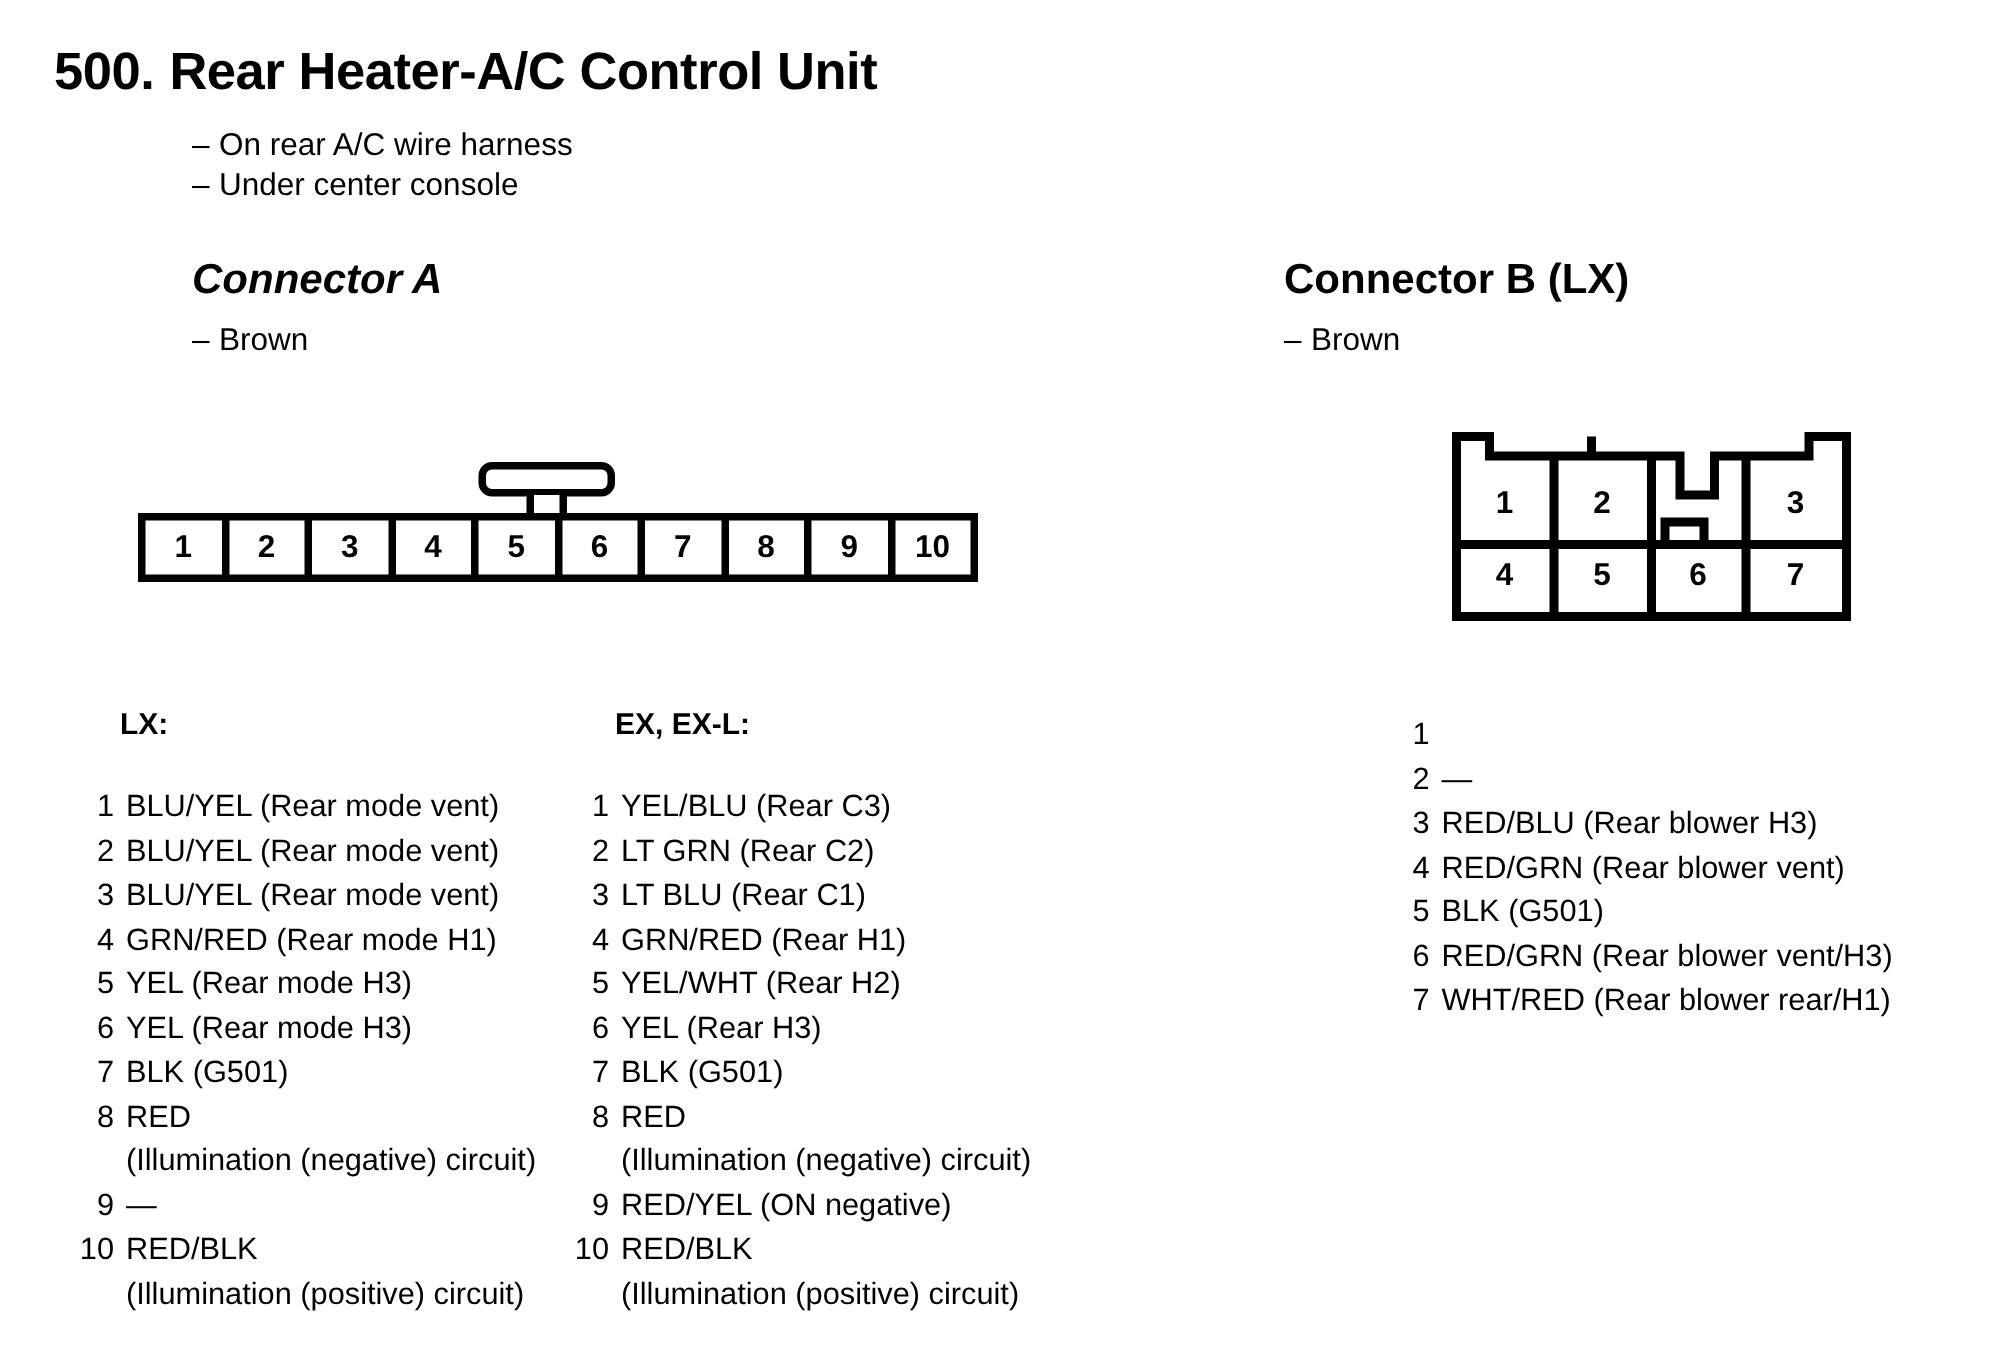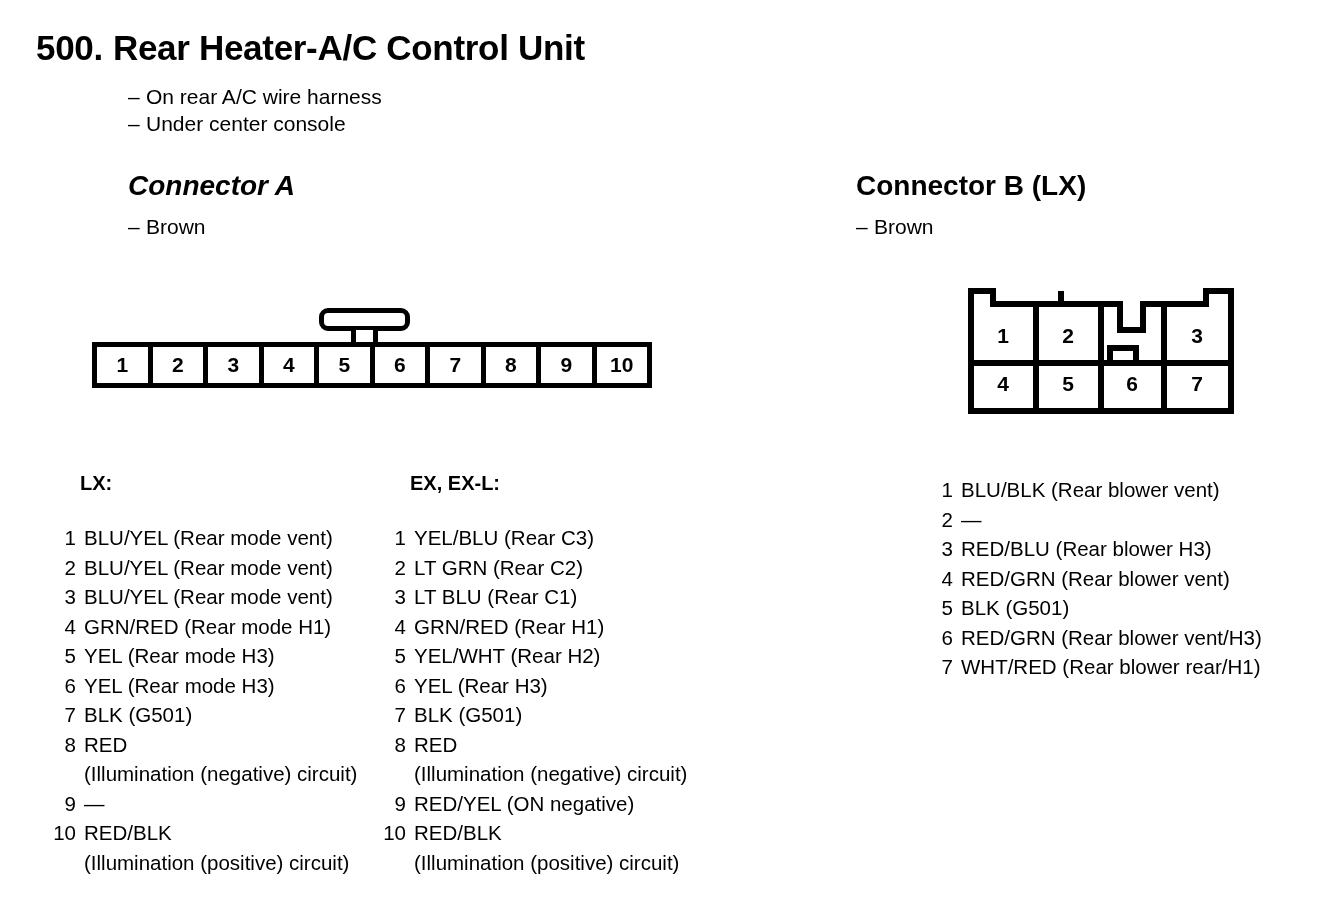--- a/index.html
+++ b/index.html
@@ -345,21 +345,20 @@
   <div class="pin-row">
       <span class="pin-num">10</span>
       <span class="pin-txt">RED/BLK</span>
     </div>
   <div class="pin-cont">(Illumination (positive) circuit)</div>
 </div>
 
 <div class="pin-list" id="cb-list">
   <div class="pin-row">
       <span class="pin-num">1</span>
-      <span class="pin-txt">BLU/BLK (Rear blower vent)</span>
     </div>
   <div class="pin-row">
       <span class="pin-num">2</span>
       <span class="pin-txt">—</span>
     </div>
   <div class="pin-row">
       <span class="pin-num">3</span>
       <span class="pin-txt">RED/BLU (Rear blower H3)</span>
     </div>
   <div class="pin-row">

